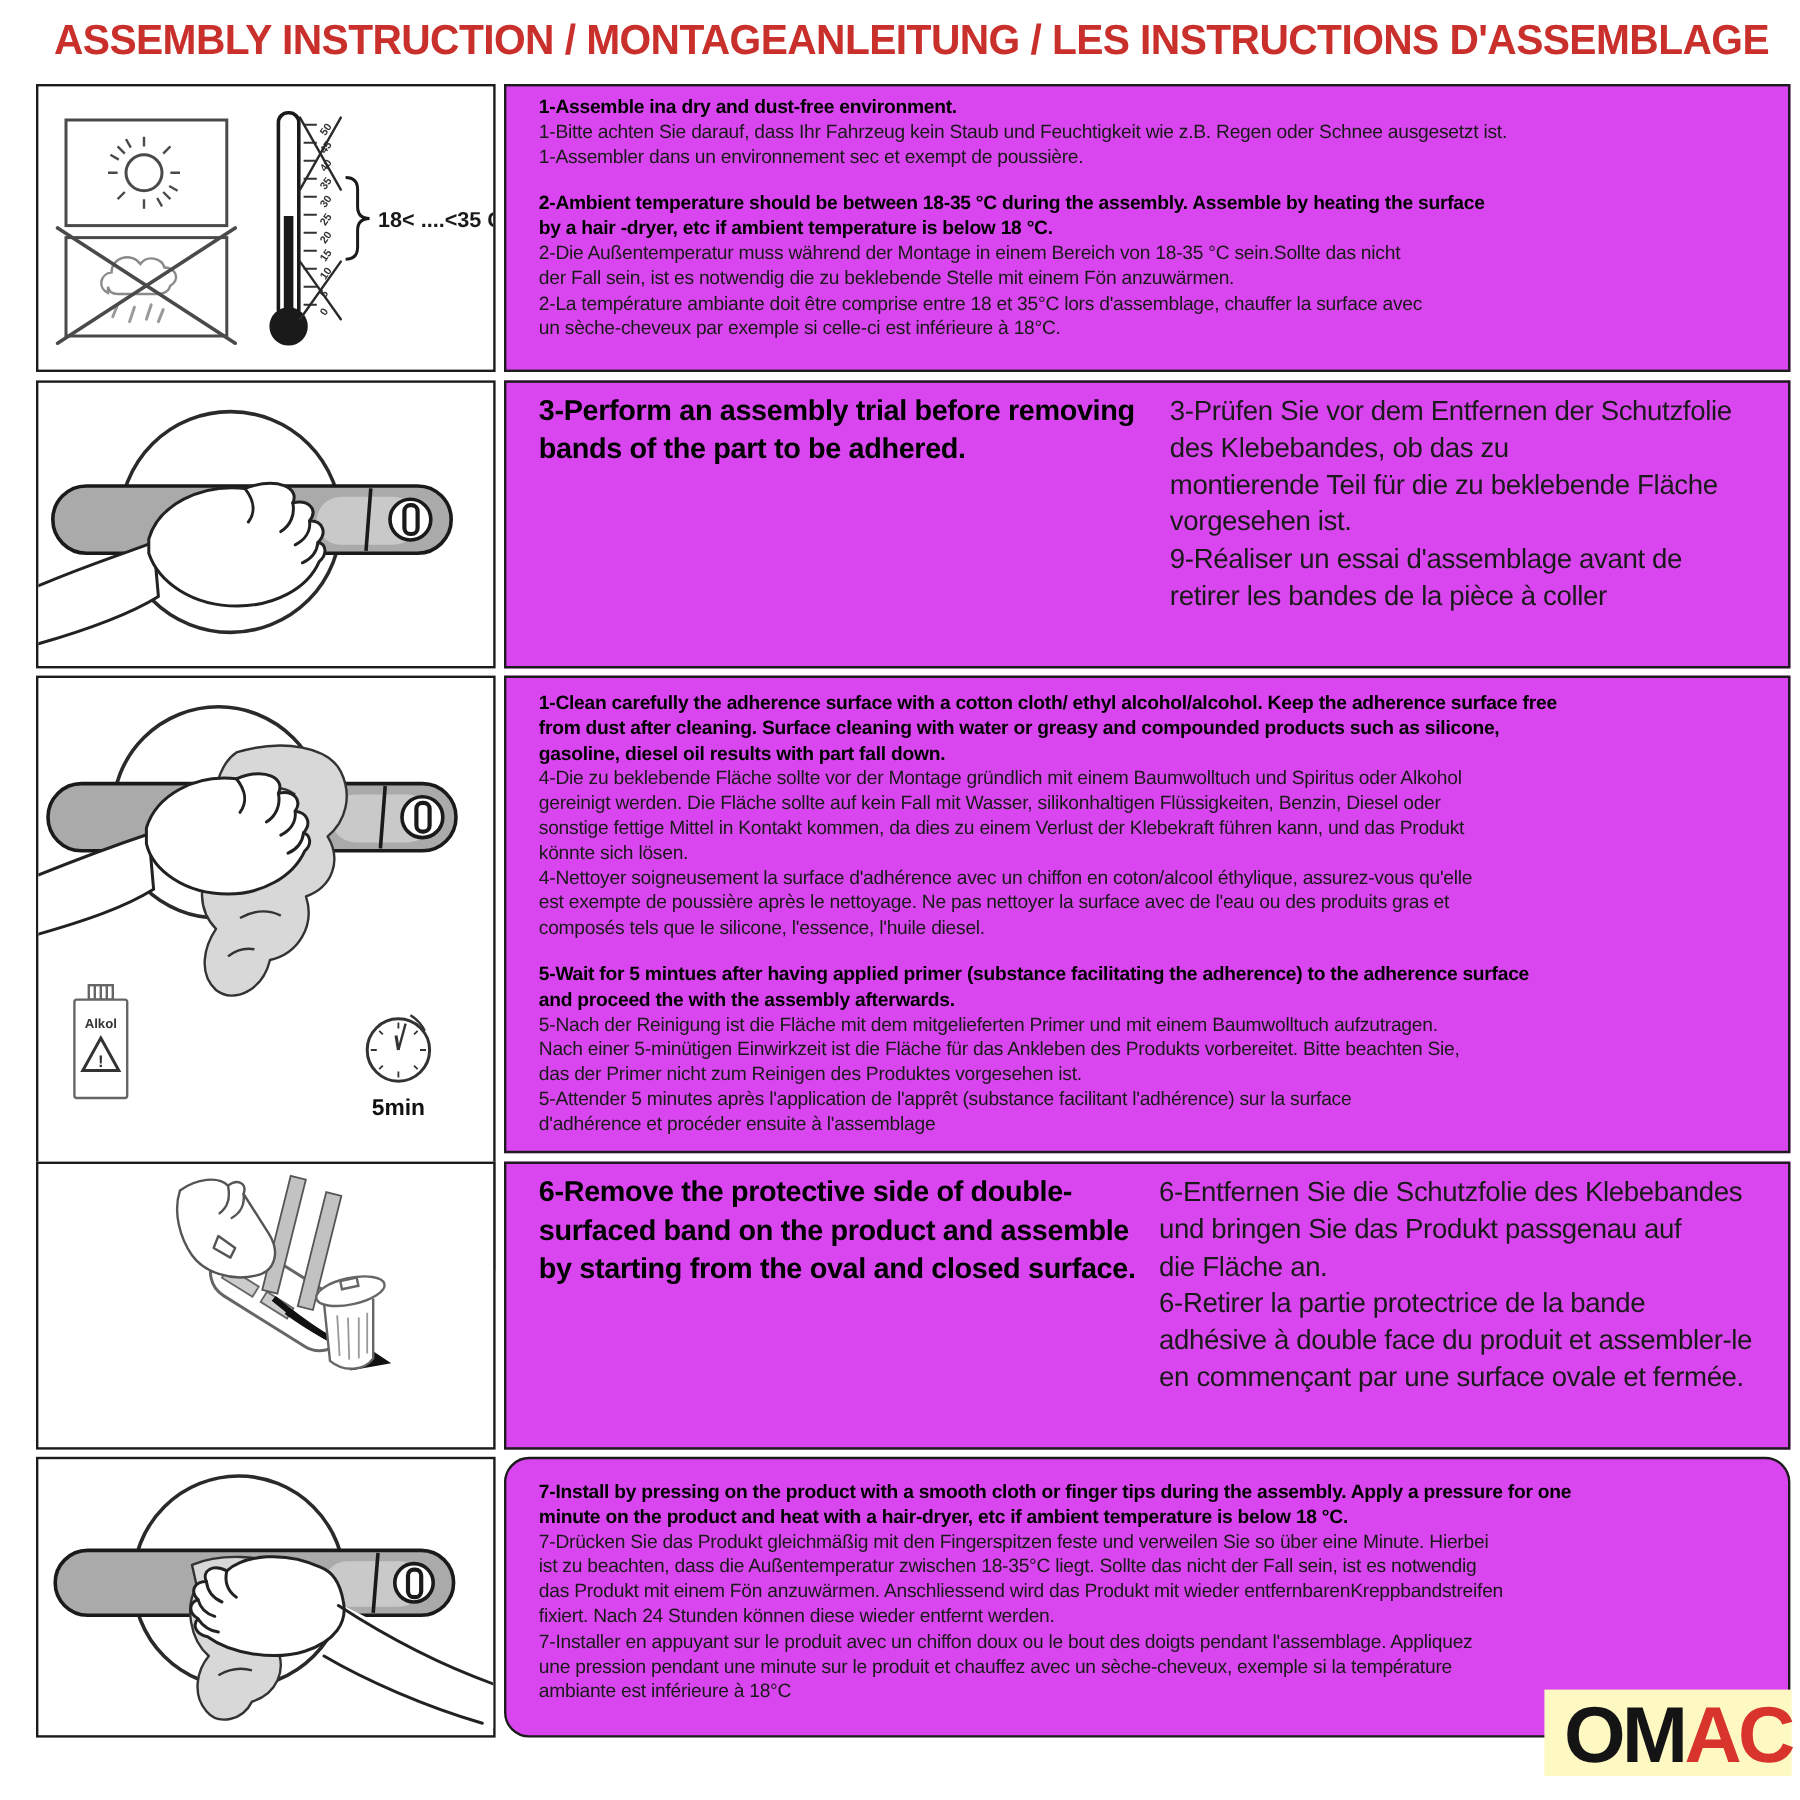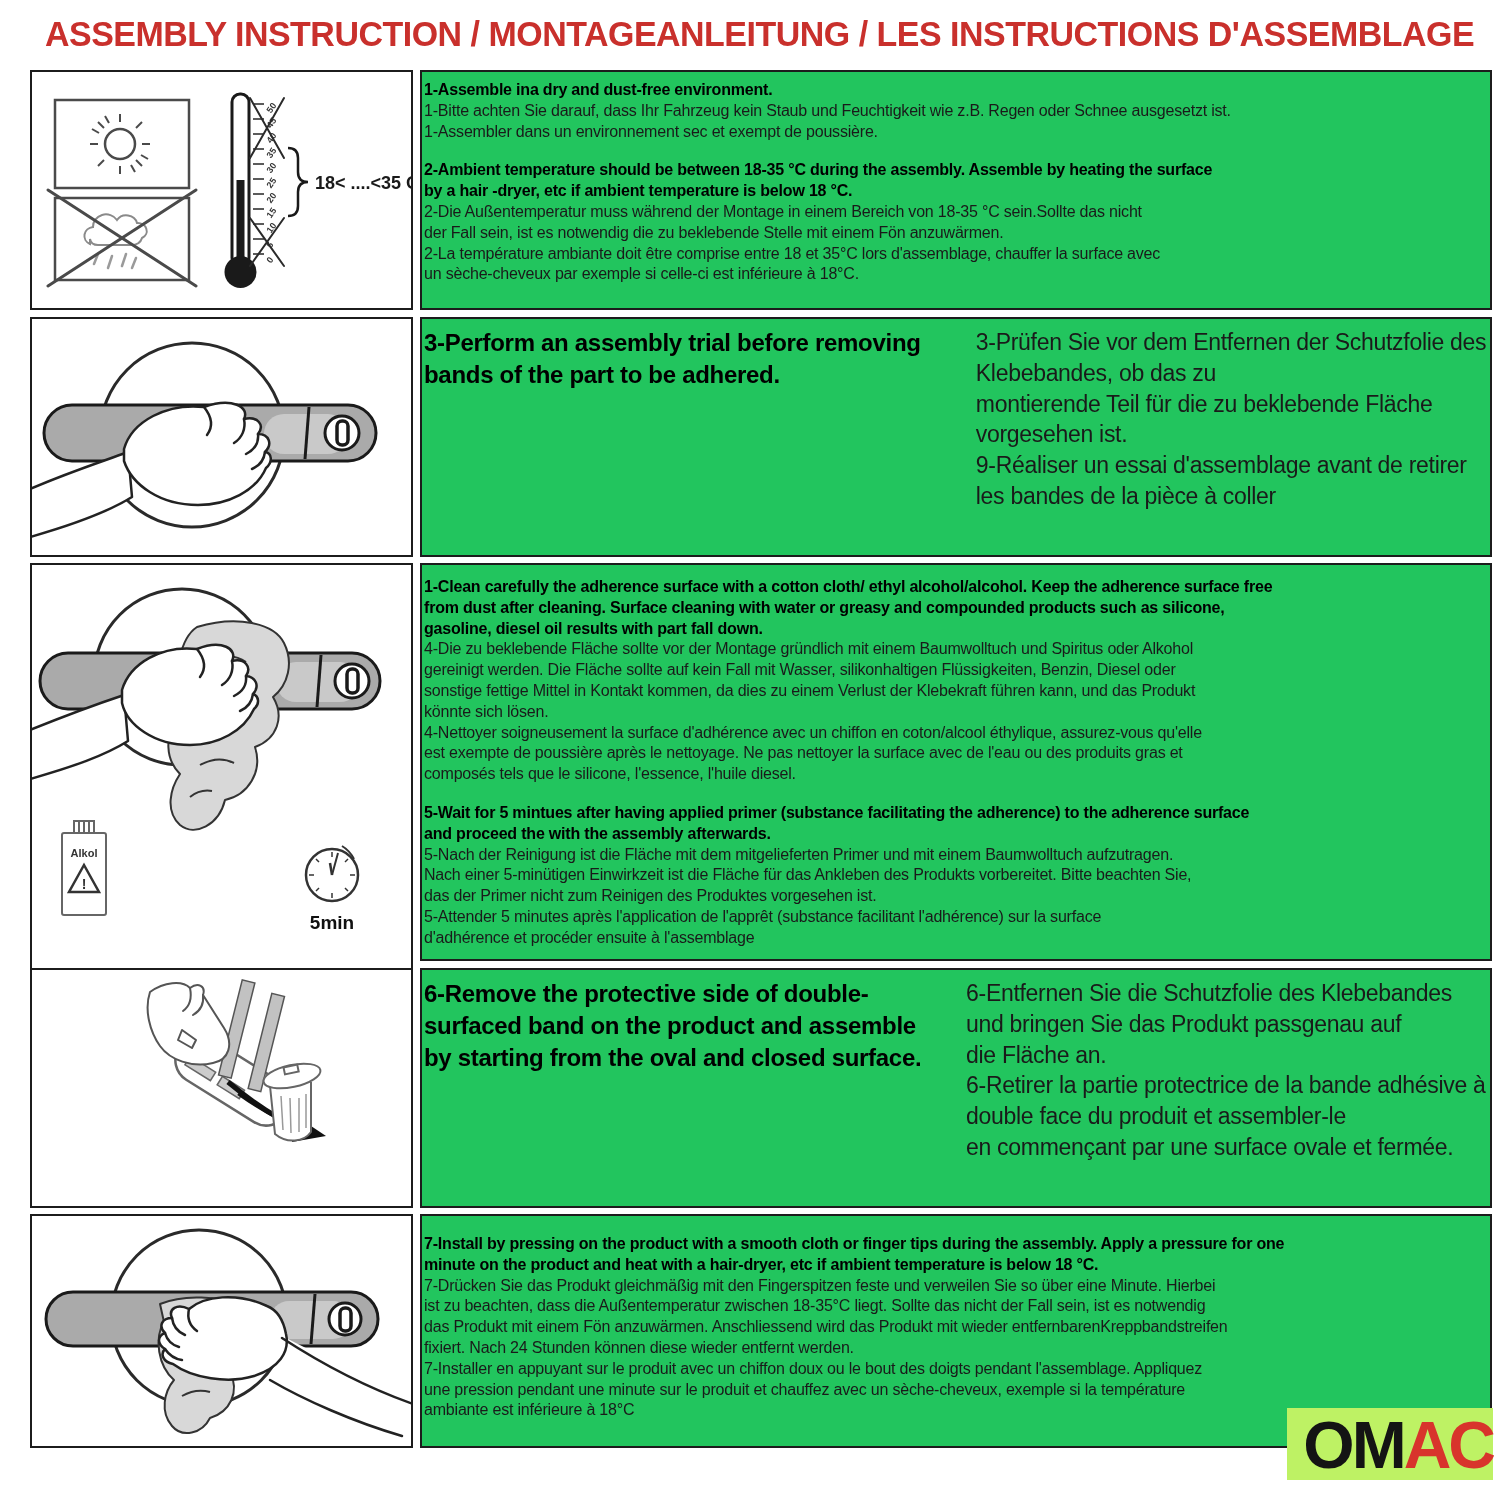--- a/index.html
+++ b/index.html
@@ -1,30 +1,30 @@
 <!DOCTYPE html>
 <html><head>
 <meta charset="utf-8">
 <style>
   html,body{margin:0;padding:0;background:#fff;}
   .page{position:relative;width:1500px;height:1500px;background:#fff;overflow:hidden;
         font-family:Liberation Sans, sans-serif;color:#1a1a1a;}
   .title{position:absolute;left:45px;top:14px;font-size:35px;font-weight:bold;color:#c9302c;
          letter-spacing:-0.5px;white-space:nowrap;transform:scaleX(0.97);transform-origin:left center;}
   .row-left{position:absolute;left:30px;width:383px;border:2px solid #1c1c1c;background:#fff;box-sizing:border-box;}
-  .row-right{position:absolute;left:420px;width:1072px;border:2px solid #1c1c1c;background:#22c55e;
-             box-sizing:border-box;padding:8px 2px;}
+  .row-right{position:absolute;left:420px;width:1072px;border:2px solid #1c1c1c;background:#d946ef;
+             box-sizing:border-box;padding:8px 27px;}
   .row-right.center{display:flex;flex-direction:row;justify-content:center;}
   .tb{white-space:pre-line;}
   .sm{font-size:16px;line-height:1.3;letter-spacing:-0.2px;}
   .sm.b{font-weight:bold;color:#000;}
   .lg{font-size:23px;line-height:1.34;letter-spacing:-0.3px;}
   .lg.b{font-weight:bold;font-size:24px;color:#000;}
   .gap{height:18px;}
-  .logo{position:absolute;right:7px;bottom:20px;background:#bef264;padding:4px 0 2px 16px;
+  .logo{position:absolute;right:7px;bottom:20px;background:#fef9c3;padding:4px 0 2px 16px;
         font-size:66px;font-weight:bold;letter-spacing:-3px;line-height:1;white-space:nowrap;}
   .logo .lb{color:#141414;}
   .logo .lr{color:#d8342c;}
   svg{display:block;}
 </style>
 </head>
 <body>
 
 <div class="page">
 
@@ -287,21 +287,21 @@
         <path d="M235,90 C205,76 172,80 157,93 C145,87 136,93 140,102 C130,102 126,110 133,117 C125,120 125,128 133,133 C128,138 131,146 141,148 C160,162 196,168 222,160 C247,152 258,136 254,118 C251,102 245,94 235,90 Z"></path>
         <path d="M157,93 C155,102 158,110 165,115" fill="none"></path>
         <path d="M140,102 C141,110 146,116 153,119" fill="none"></path>
         <path d="M133,117 C135,124 140,129 147,131" fill="none"></path>
         <path d="M133,133 C137,139 143,143 150,144" fill="none"></path>
         <path d="M250,122 C290,148 336,172 381,188" fill="none"></path>
         <path d="M238,164 C272,184 322,206 370,220" fill="none"></path>
       </g>
     </svg>
   </div>
-  <div class="row-right" style="top:1214px;height:234px;padding-top:18px;">
+  <div class="row-right" style="top:1214px;height:234px;padding-top:18px;border-radius:21px;">
     <div class="tb sm b">7-Install by pressing on the product with a smooth cloth or finger tips during the assembly. Apply a pressure for one
 minute on the product and heat with a hair-dryer, etc if ambient temperature is below 18 °C.</div>
     <div class="tb sm">7-Drücken Sie das Produkt gleichmäßig mit den Fingerspitzen feste und verweilen Sie so über eine Minute. Hierbei
 ist zu beachten, dass die Außentemperatur zwischen 18-35°C liegt. Sollte das nicht der Fall sein, ist es notwendig
 das Produkt mit einem Fön anzuwärmen. Anschliessend wird das Produkt mit wieder entfernbarenKreppbandstreifen
 fixiert. Nach 24 Stunden können diese wieder entfernt werden.
 7-Installer en appuyant sur le produit avec un chiffon doux ou le bout des doigts pendant l'assemblage. Appliquez
 une pression pendant une minute sur le produit et chauffez avec un sèche-cheveux, exemple si la température
 ambiante est inférieure à 18°C</div>
   </div>

